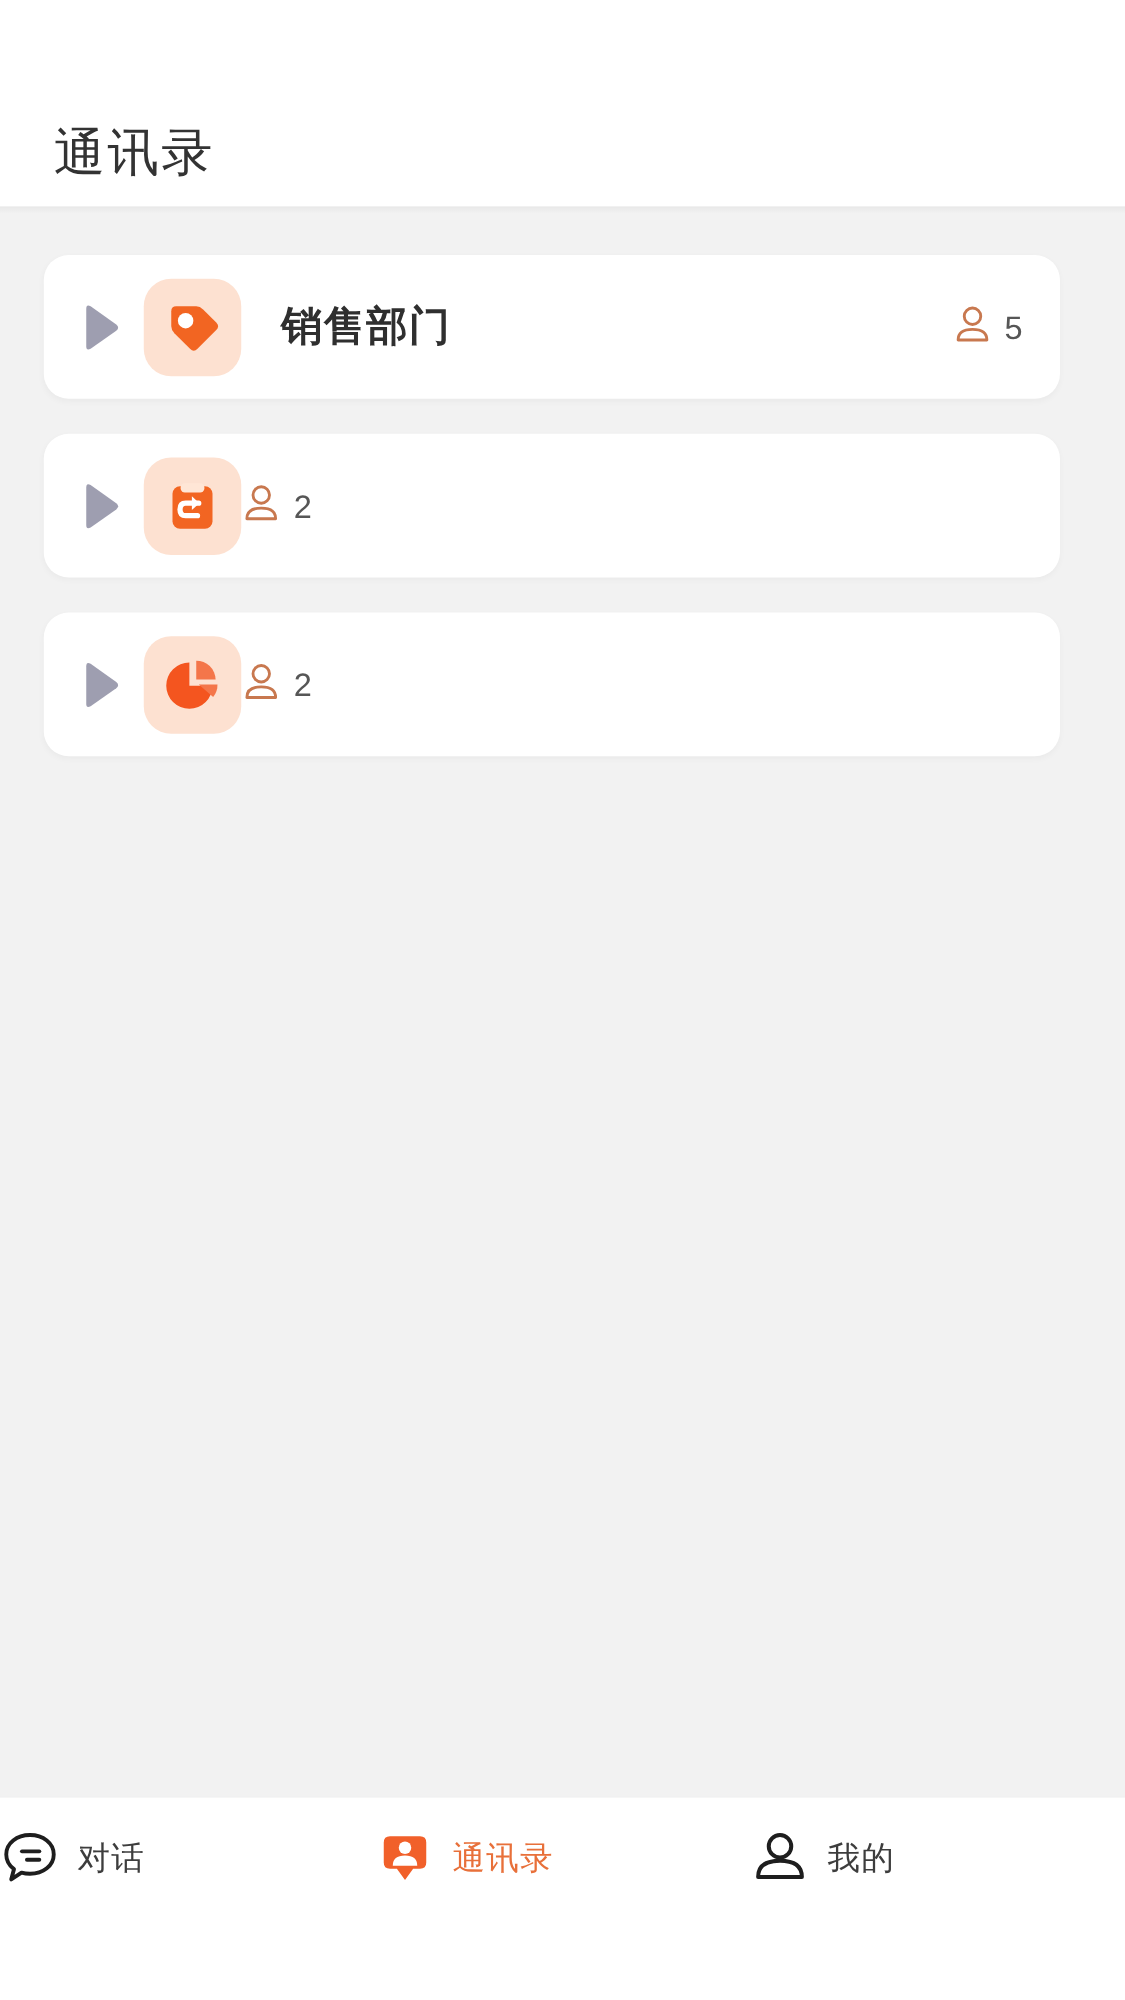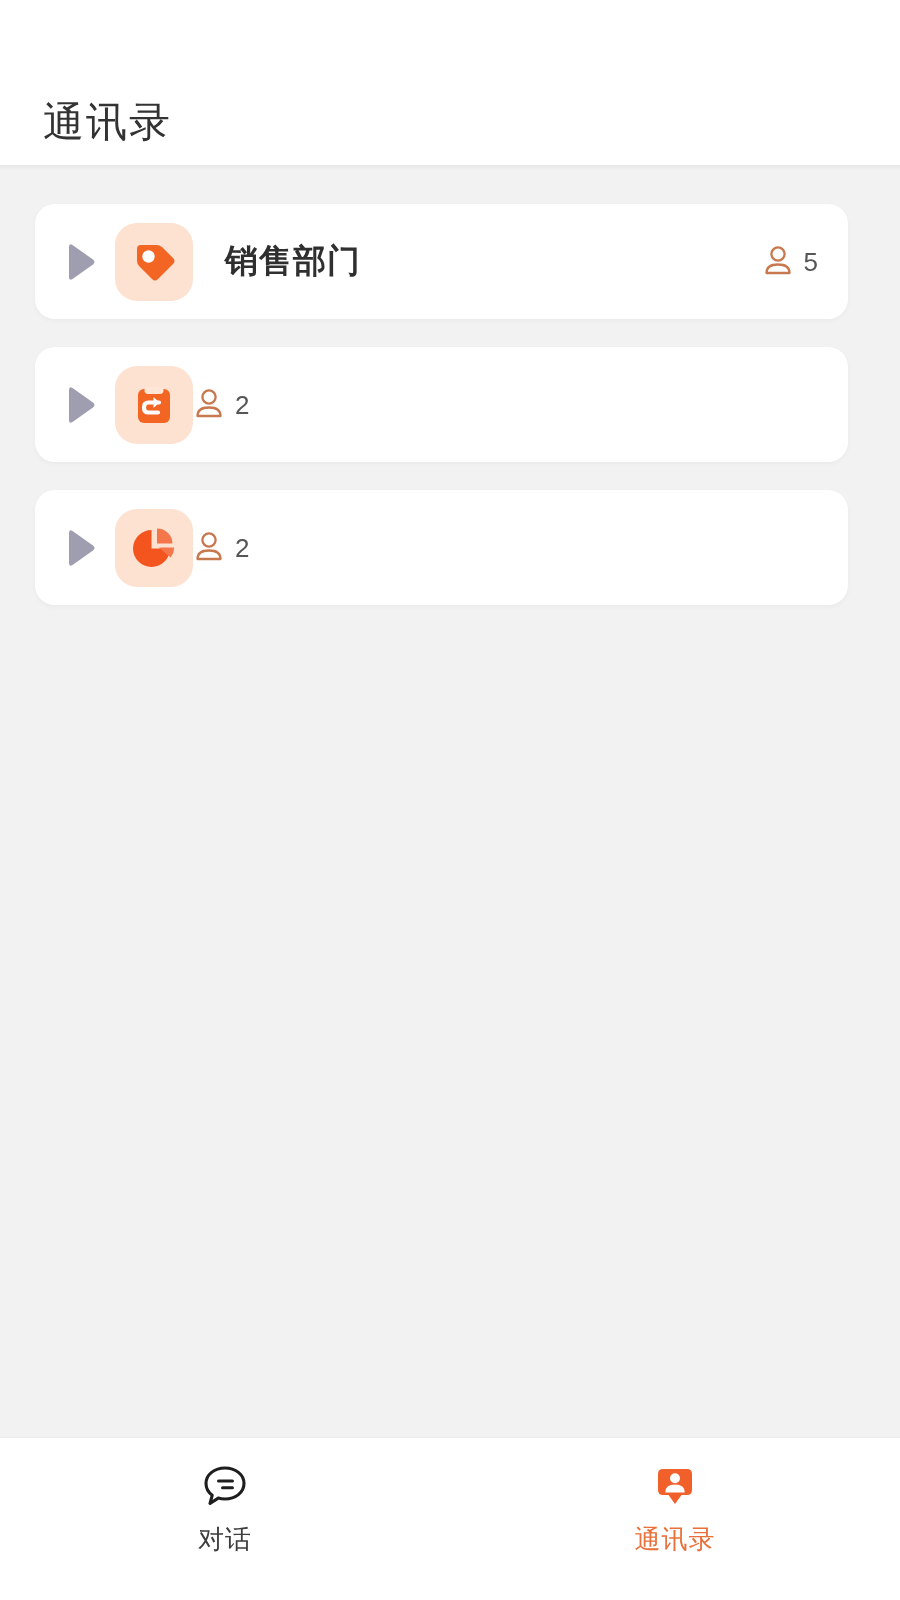--- a/index.html
+++ b/index.html
@@ -117,21 +117,21 @@
     background: #ffffff;
     border-top: 1px solid #ededed;
     display: flex;
     align-items: flex-start;
     padding-top: 22px;
     z-index: 10;
   }
   .tab-item {
     flex: 1 1 25%;
     display: flex;
-    flex-direction: column;
+    flex-direction: row;
     align-items: center;
     gap: 14px;
   }
   .tab-icon {
     height: 52px;
     display: flex;
     align-items: center;
     justify-content: center;
   }
   .tab-label {
@@ -246,14 +246,23 @@
       <svg width="48" height="48" viewBox="0 0 48 48" aria-hidden="true">
         <path d="M12 7 L36 7 Q41 7 41 12 L41 28 Q41 33 36 33 L30.5 33 L24 42 L17.5 33 L12 33 Q7 33 7 28 L7 12 Q7 7 12 7 Z" fill="#f1602a"></path>
         <circle cx="24" cy="16.2" r="5" fill="#ffffff"></circle>
         <path d="M14.2 30.5 Q14.2 22.4 24 22.4 Q33.8 22.4 33.8 30.5 Z" fill="#ffffff"></path>
       </svg>
     </div>
     <div class="tab-label">通讯录</div>
   </div>
 
 
+  <div class="tab-item">
+    <div class="tab-icon">
+      <svg width="48" height="48" viewBox="0 0 48 48" aria-hidden="true">
+        <circle cx="24" cy="15" r="9" fill="none" stroke="#1e1e1e" stroke-width="3.2"></circle>
+        <path d="M6.5 39.5 Q6.5 26.5 24 26.5 Q41.5 26.5 41.5 39.5 Z" fill="none" stroke="#1e1e1e" stroke-width="3.2" stroke-linejoin="round"></path>
+      </svg>
+    </div>
+    <div class="tab-label">我的</div>
+  </div>
 
 </div>
 
 </body></html>

